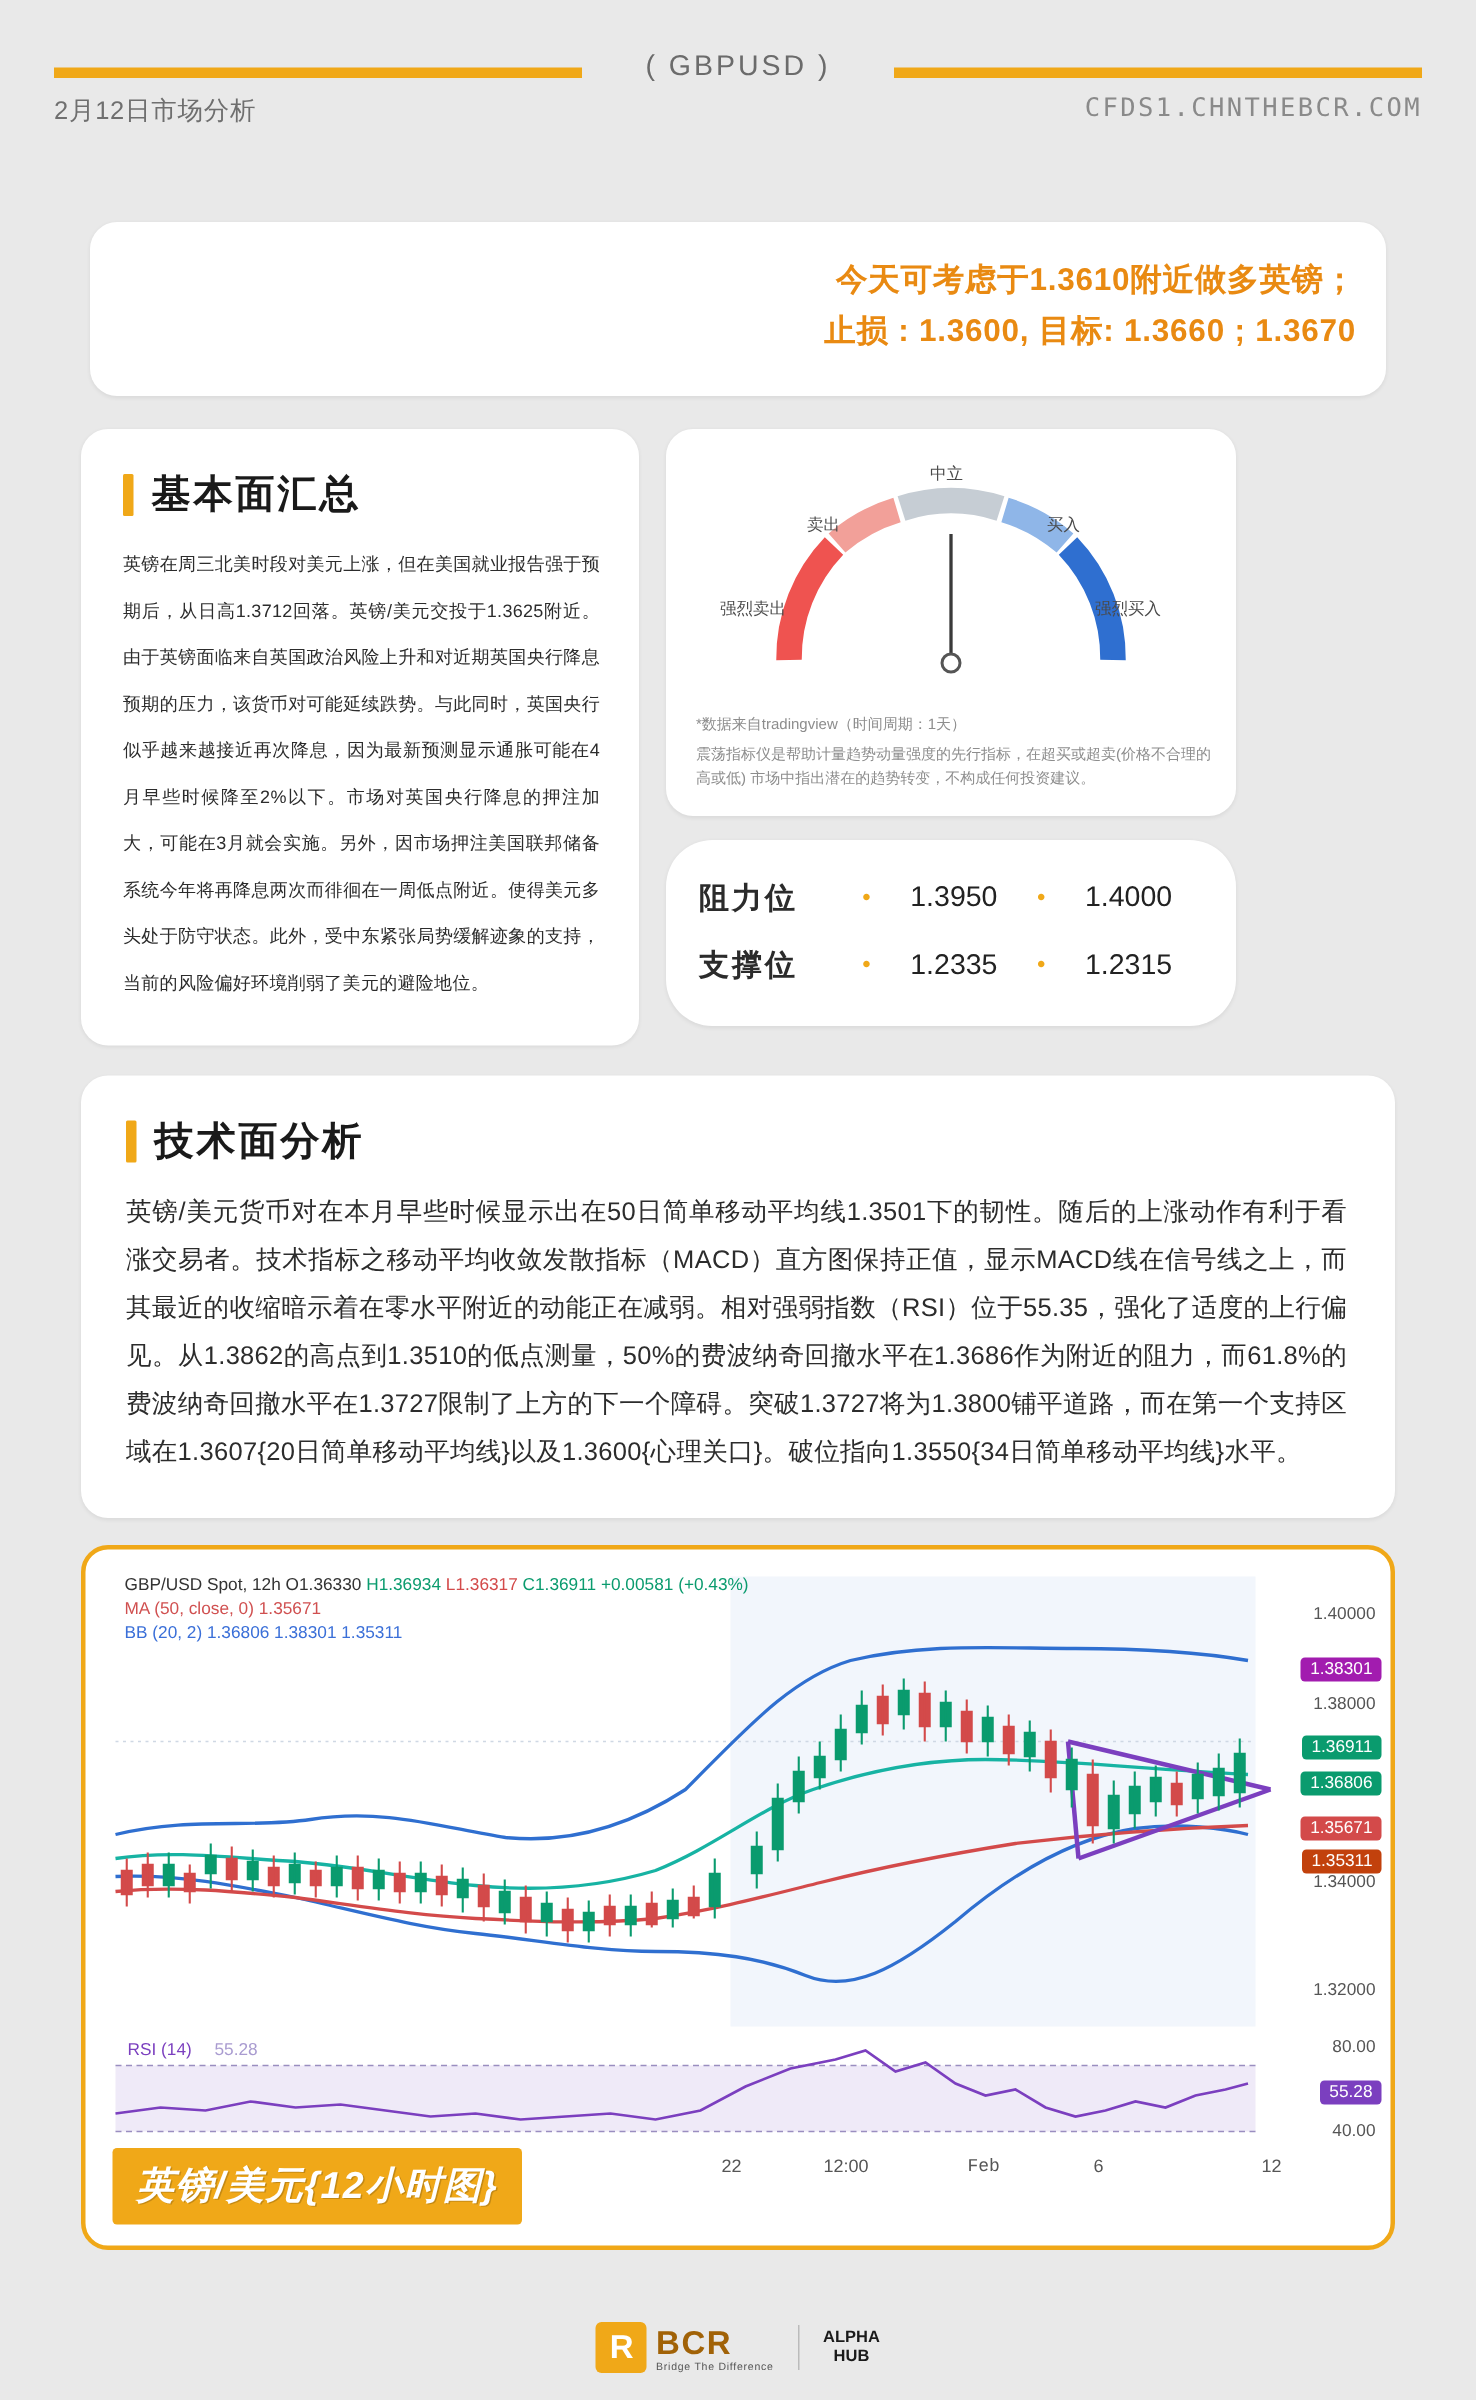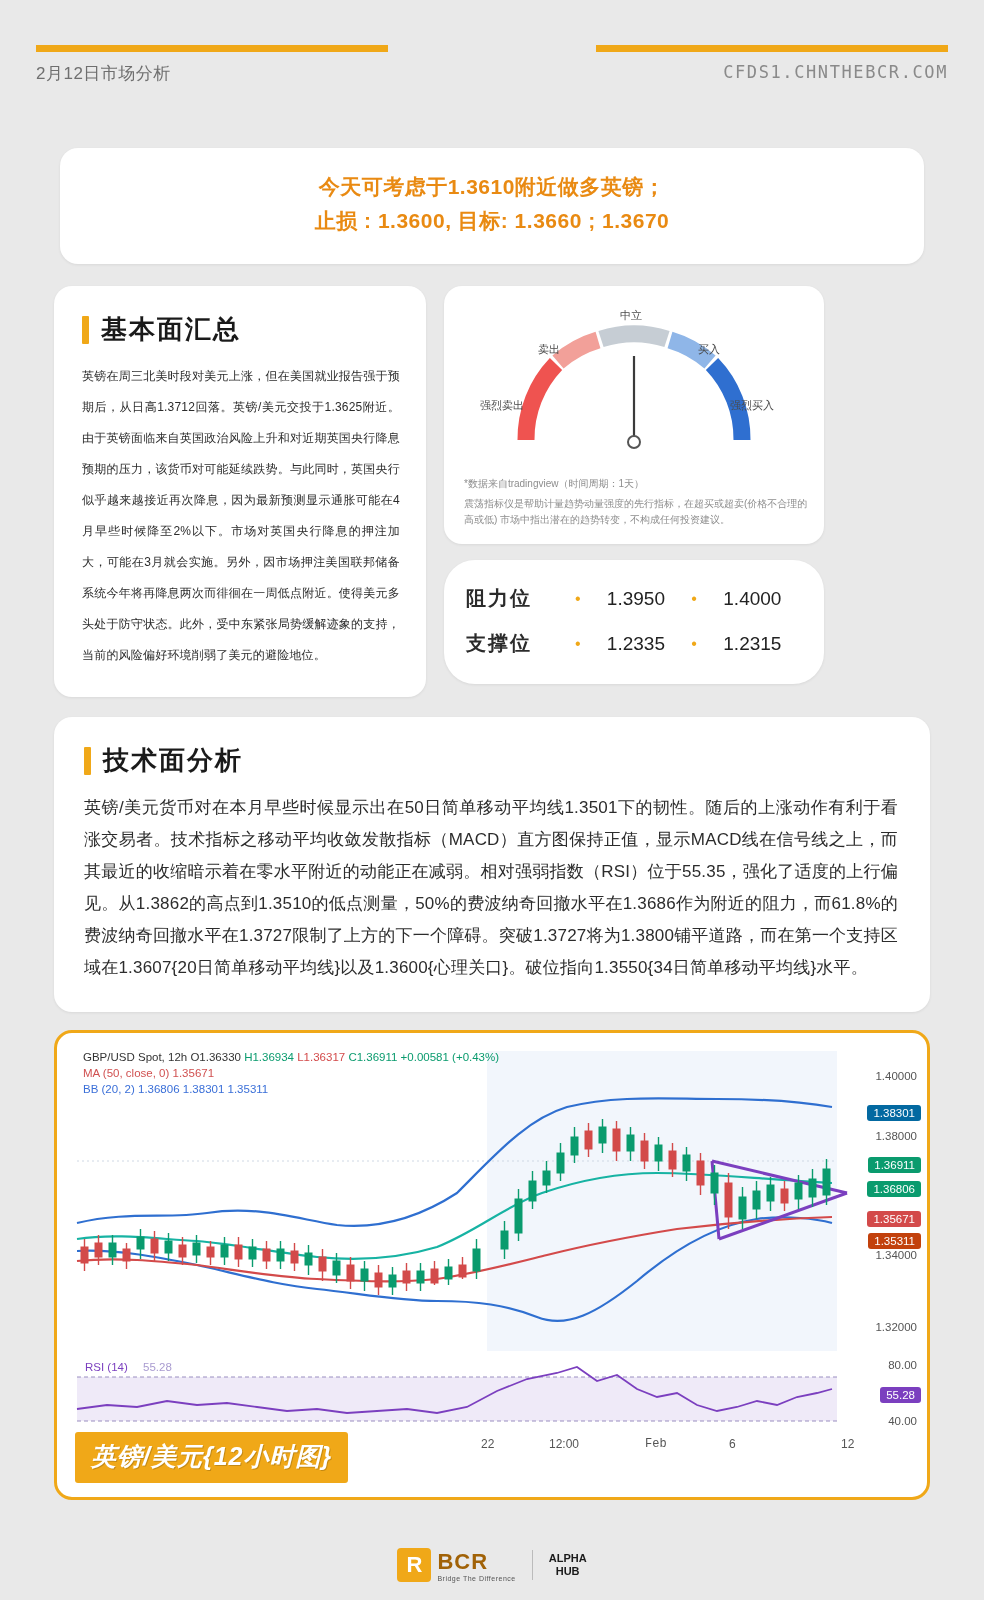--- a/index.html
+++ b/index.html
@@ -60,21 +60,21 @@
     letter-spacing: 2px;
     margin-top: 4px;
   }
 
   
   .callout {
     margin: 18px 60px 0 60px;
     background: #fff;
     border-radius: 18px;
     padding: 22px 20px 26px 20px;
-    text-align: center;
+    text-align: right;
     box-shadow: 0 1px 3px rgba(0,0,0,0.07);
   }
   .callout div {
     color: #e98a12;
     font-size: 21px;
     font-weight: bold;
     line-height: 34px;
     letter-spacing: 0.5px;
   }
 
@@ -258,20 +258,21 @@
 </style>
 </head>
 <body>
 
 <div class="header">
   <div class="header-bar-left"></div>
   <div class="header-bar-right"></div>
   <div class="header-date">2月12日市场分析</div>
   <div class="header-site">CFDS1.CHNTHEBCR.COM</div>
   <div class="header-center">
+    <div class="header-sub">( GBPUSD )</div>
   </div>
 </div>
 
 <div class="callout">
   <div>今天可考虑于1.3610附近做多英镑；</div>
   <div>止损 : 1.3600, 目标: 1.3660 ; 1.3670</div>
 </div>
 
 <div class="mid-row">
 
@@ -495,21 +496,21 @@
       </div>
     </div>
 
     
     <div class="yaxis-label" style="top:37px;">1.40000</div>
     <div class="yaxis-label" style="top:97px;">1.38000</div>
     <div class="yaxis-label" style="top:216px;">1.34000</div>
     <div class="yaxis-label" style="top:288px;">1.32000</div>
 
     
-    <div class="price-tag" style="top:72px;  background:#0369a1;">1.38301</div>
+    <div class="price-tag" style="top:72px;  background:#a21caf;">1.38301</div>
     <div class="price-tag" style="top:124px; background:#0a9b6e;">1.36911</div>
     <div class="price-tag" style="top:148px; background:#0a9b6e;">1.36806</div>
     <div class="price-tag" style="top:178px; background:#d34a4a;">1.35671</div>
     <div class="price-tag" style="top:200px; background:#c2410c;">1.35311</div>
 
     
     <div class="rsi-label" style="left:28px; top:328px; color:#7b3fbf;">RSI (14)</div>
     <div class="rsi-label" style="left:86px; top:328px; color:#a99bd0;">55.28</div>
     <div class="yaxis-label" style="top:326px;">80.00</div>
     <div class="yaxis-label" style="top:382px;">40.00</div>

